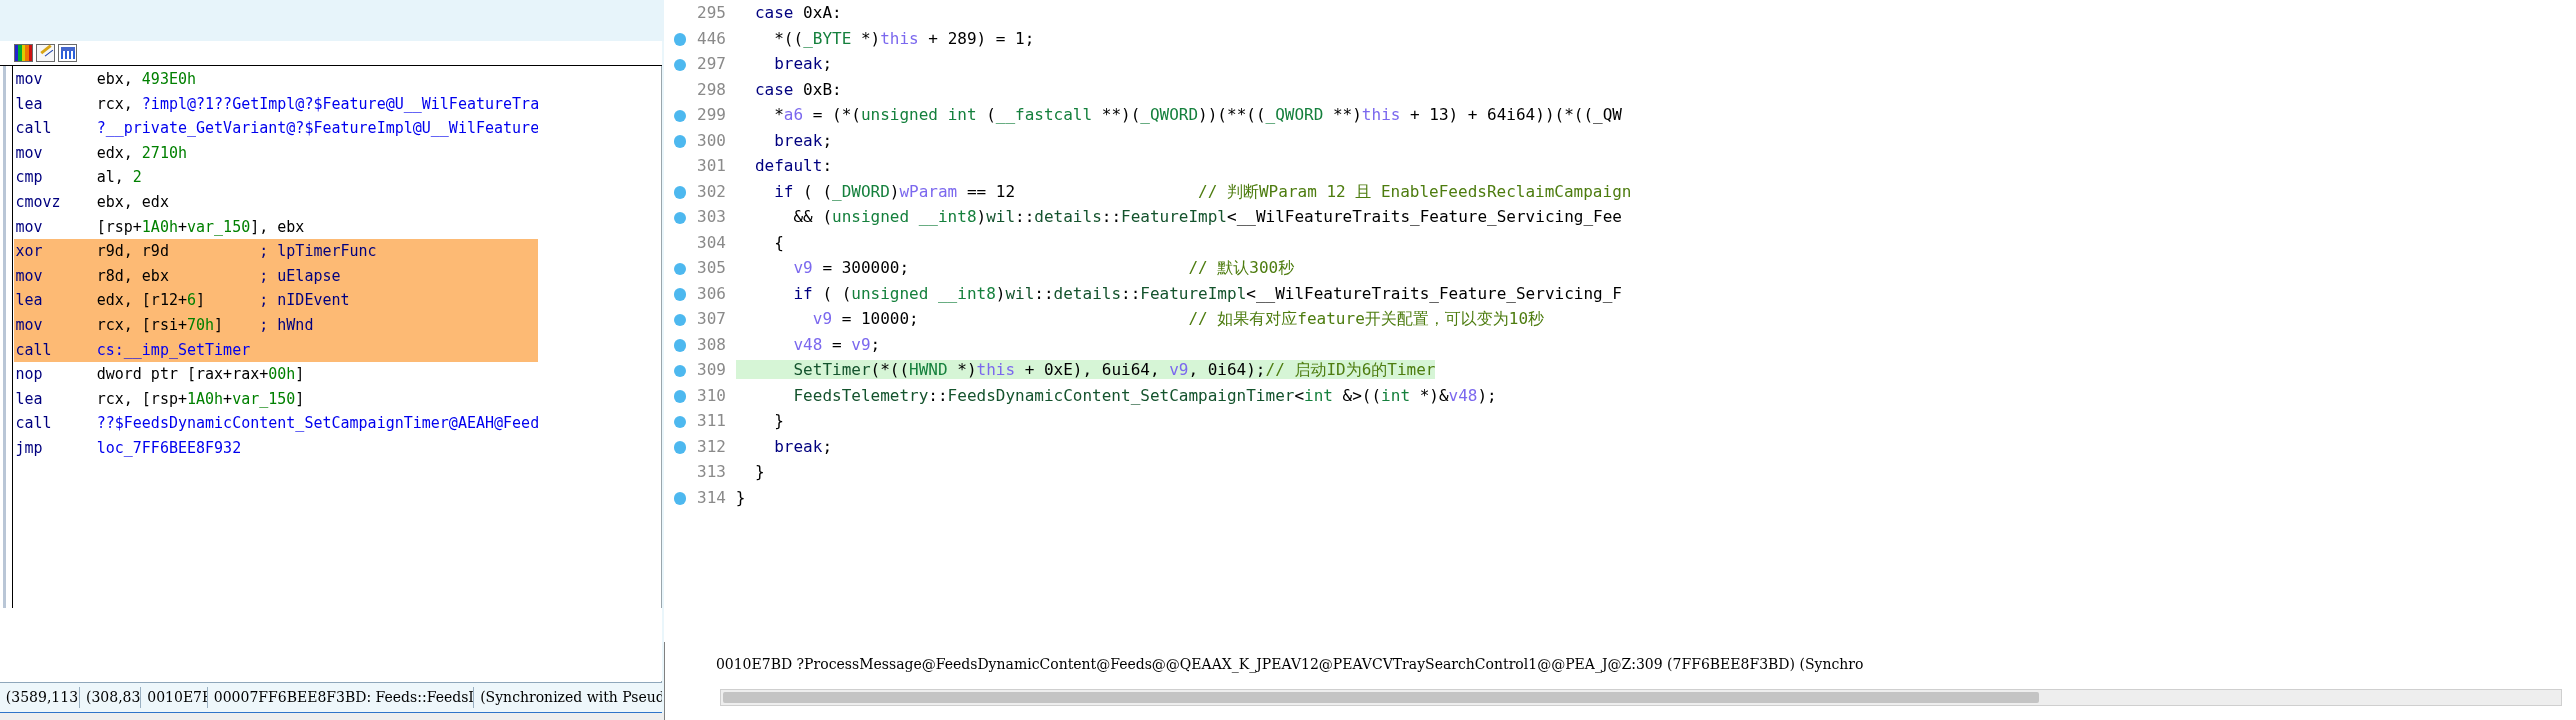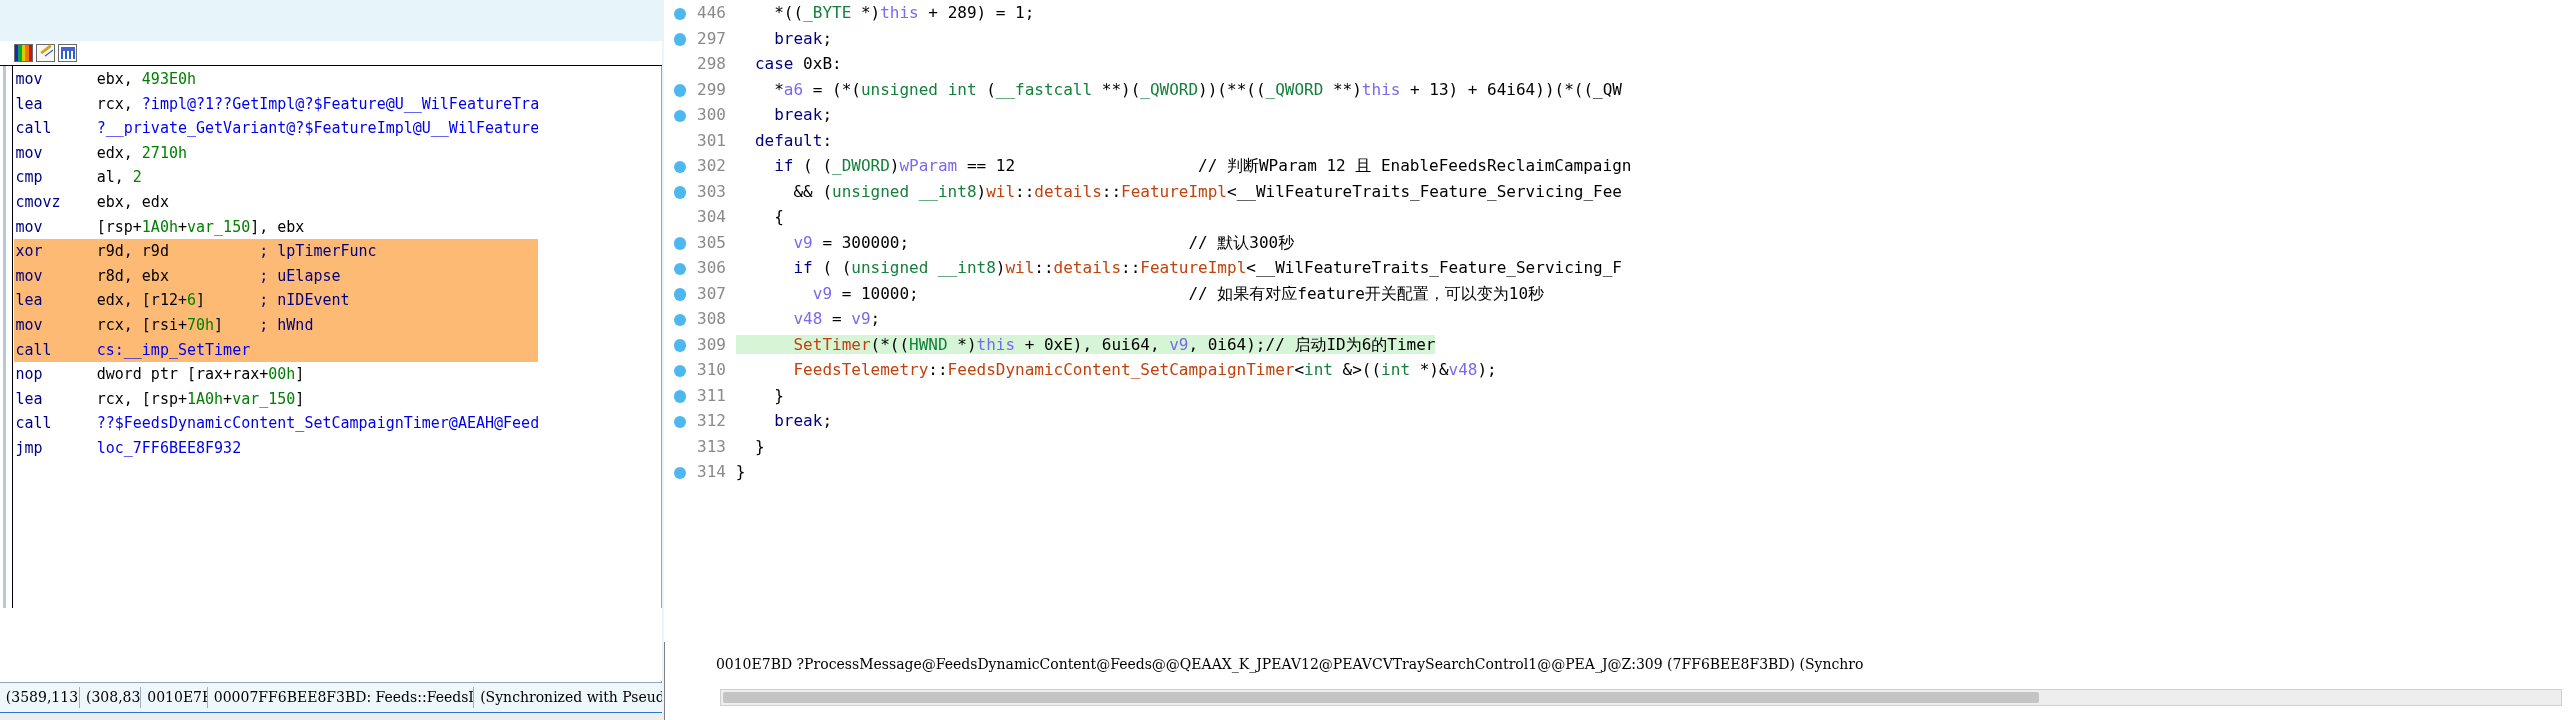--- a/index.html
+++ b/index.html
@@ -200,23 +200,23 @@
     width: 62px;
     text-align: right;
     color: #8a8a8a;
     font-family: "DejaVu Sans Mono", monospace;
     font-size: 16px;
     padding-right: 9.7px;
   }
   .ptext { display: inline; }
   .kw   { color: #00007f; }
   .var  { color: #7b68ee; }   
-  .fn   { color: #c2410c; }   
+  .fn   { color: #14532d; }   
   .ty   { color: #15803d; }   
-  .cm   { color: #000000; }
+  .cm   { color: #4d7c0f; }
 
   #pseudo-gutter-line {
     position: absolute;
     left: 46px;
     top: 0;
     width: 1px;
     height: 642px;
     background: #dedede;
   }
   #pseudo-divider {
@@ -308,20 +308,21 @@
       <div class="cell">(308,831)</div>
       <div class="cell">0010E7BD</div>
       <div class="cell">00007FF6BEE8F3BD: Feeds::FeedsDynamicContà</div>
       <div class="cell sync">(Synchronized with Pseudocode-H)</div>
     </div>
 
   <div id="pseudo-window">
     <div id="pseudo-divider"></div>
     <div id="pseudo-gutter-line"></div>
     <div id="pseudo-body">
+        <div class="pseudo-row"><span class="lineno">295</span><span class="ptext">  <span class="kw">case</span> 0xA:</span></div>
         <div class="pseudo-row"><span class="bp"></span><span class="lineno">446</span><span class="ptext">    *((<span class="ty">_BYTE</span> *)<span class="var">this</span> + 289) = 1;</span></div>
         <div class="pseudo-row"><span class="bp"></span><span class="lineno">297</span><span class="ptext">    <span class="kw">break</span>;</span></div>
         <div class="pseudo-row"><span class="lineno">298</span><span class="ptext">  <span class="kw">case</span> 0xB:</span></div>
         <div class="pseudo-row"><span class="bp"></span><span class="lineno">299</span><span class="ptext">    *<span class="var">a6</span> = (*(<span class="ty">unsigned</span> <span class="ty">int</span> (<span class="ty">__fastcall</span> **)(<span class="ty">_QWORD</span>))(**((<span class="ty">_QWORD</span> **)<span class="var">this</span> + 13) + 64i64))(*((_QW</span></div>
         <div class="pseudo-row"><span class="bp"></span><span class="lineno">300</span><span class="ptext">    <span class="kw">break</span>;</span></div>
         <div class="pseudo-row"><span class="lineno">301</span><span class="ptext">  <span class="kw">default</span>:</span></div>
         <div class="pseudo-row"><span class="bp"></span><span class="lineno">302</span><span class="ptext">    <span class="kw">if</span> ( (<span class="ty">_DWORD</span>)<span class="var">wParam</span> == 12                   <span class="cm">// 判断WParam 12 且 EnableFeedsReclaimCampaign</span></span></div>
         <div class="pseudo-row"><span class="bp"></span><span class="lineno">303</span><span class="ptext">      &amp;&amp; (<span class="ty">unsigned</span> <span class="ty">__int8</span>)<span class="fn">wil</span>::<span class="fn">details</span>::<span class="fn">FeatureImpl</span>&lt;__WilFeatureTraits_Feature_Servicing_Fee</span></div>
         <div class="pseudo-row"><span class="lineno">304</span><span class="ptext">    {</span></div>
         <div class="pseudo-row"><span class="bp"></span><span class="lineno">305</span><span class="ptext">      <span class="var">v9</span> = 300000;                             <span class="cm">// 默认300秒</span></span></div>

